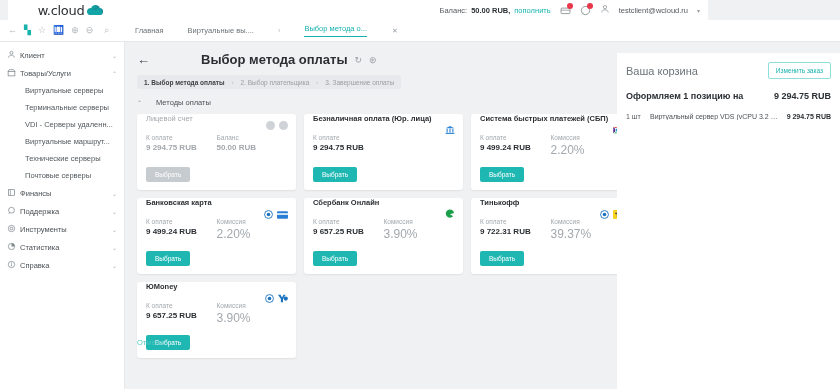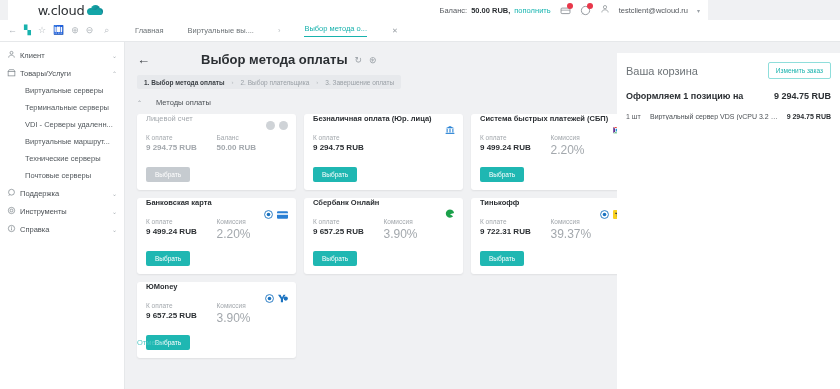--- a/index.html
+++ b/index.html
@@ -271,20 +271,30 @@
   <div class="side-sub">
       <span>Виртуальные маршрут...</span>
     </div>
   <div class="side-sub">
       <span>Технические серверы</span>
     </div>
   <div class="side-sub">
       <span>Почтовые серверы</span>
     </div>
 
+  <div class="side-item">
+    <span class="si-ico">
+      <svg width="9" height="9" viewBox="0 0 16 16">
+          <rect x="2.5" y="3" width="11" height="10" fill="none" stroke="#7e868c" stroke-width="1.3"></rect>
+          <path d="M6 3v10" stroke="#7e868c" stroke-width="1.2"></path>
+        </svg>
+    </span>
+    <span class="si-label">Финансы</span>
+    <span class="si-chev">⌄</span>
+  </div>
 
   <div class="side-item">
     <span class="si-ico">
       <svg width="9" height="9" viewBox="0 0 16 16">
           <circle cx="8" cy="7.5" r="5.2" fill="none" stroke="#7e868c" stroke-width="1.3"></circle>
           <path d="M5 11.5L3 14" stroke="#7e868c" stroke-width="1.2"></path>
         </svg>
     </span>
     <span class="si-label">Поддержка</span>
     <span class="si-chev">⌄</span>
@@ -294,20 +304,30 @@
     <span class="si-ico">
       <svg width="9" height="9" viewBox="0 0 16 16">
           <circle cx="8" cy="8" r="2.4" fill="none" stroke="#7e868c" stroke-width="1.3"></circle>
           <circle cx="8" cy="8" r="5.6" fill="none" stroke="#7e868c" stroke-width="1.3"></circle>
         </svg>
     </span>
     <span class="si-label">Инструменты</span>
     <span class="si-chev">⌄</span>
   </div>
 
+  <div class="side-item">
+    <span class="si-ico">
+      <svg width="9" height="9" viewBox="0 0 16 16">
+          <circle cx="8" cy="8" r="5.6" fill="none" stroke="#7e868c" stroke-width="1.3"></circle>
+          <path d="M8 8V2.4A5.6 5.6 0 0 1 13.6 8z" fill="#7e868c"></path>
+        </svg>
+    </span>
+    <span class="si-label">Статистика</span>
+    <span class="si-chev">⌄</span>
+  </div>
 
   <div class="side-item">
     <span class="si-ico">
       <svg width="9" height="9" viewBox="0 0 16 16">
           <circle cx="8" cy="8" r="5.6" fill="none" stroke="#7e868c" stroke-width="1.3"></circle>
           <circle cx="8" cy="5.4" r="1" fill="#7e868c"></circle>
           <path d="M8 7.6v3.6" stroke="#7e868c" stroke-width="1.3"></path>
         </svg>
     </span>
     <span class="si-label">Справка</span>

